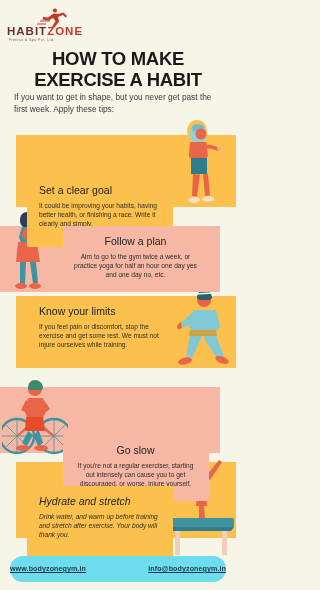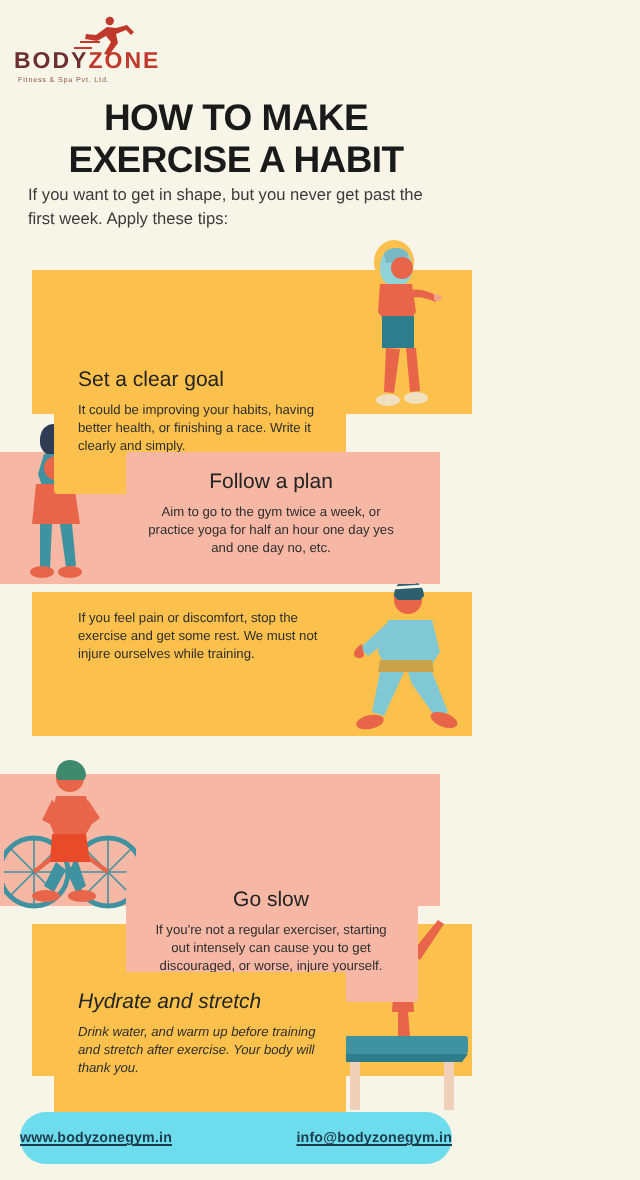--- a/index.html
+++ b/index.html
@@ -72,21 +72,21 @@
 <div class="page">
 
   <div class="logo">
     <svg class="logo-mark" viewBox="0 0 34 20">
       <path d="M20 2.5a2.1 2.1 0 1 1-4.2 0 2.1 2.1 0 0 1 4.2 0z" fill="#c0392b"></path>
       <path d="M16.5 5.5 L11 9.5 L6 9 L5.5 11.5 L11.5 12.5 L16 10 L18.5 13 L15 19 L17.5 19.5 L22 13.5 L21 9 L26 7 L28.5 9.5 L30 8 L26.5 4.5 L21 6 Z" fill="#c0392b"></path>
       <path d="M3 13 L13 13" stroke="#c0392b" stroke-width="1" fill="none"></path>
       <path d="M0 16 L9 16" stroke="#c0392b" stroke-width="1" fill="none"></path>
     </svg>
     <div class="logo-word">
-      <span>BODY</span><span class="zone">ZONE</span>
+      <span>HABIT</span><span class="zone">ZONE</span>
     </div>
     <div class="logo-tag">Fitness &amp; Spa Pvt. Ltd.</div>
   </div>
 
   <div class="heading">
     <div>HOW TO MAKE</div>
     <div>EXERCISE A HABIT</div>
   </div>
   <div class="subhead">If you want to get in shape, but you never get past the first week. Apply these tips:</div>
 
@@ -182,20 +182,21 @@
     <p class="card-title">Set a clear goal</p>
     <p class="card-body">It could be improving your habits, having better health, or finishing a race. Write it clearly and simply.</p>
   </div>
 
   <div class="card card-pink card-right c2">
     <p class="card-title">Follow a plan</p>
     <p class="card-body">Aim to go to the gym twice a week, or practice yoga for half an hour one day yes and one day no, etc.</p>
   </div>
 
   <div class="card card-yellow card-left c3">
+    <p class="card-title">Know your limits</p>
     <p class="card-body">If you feel pain or discomfort, stop the exercise and get some rest. We must not injure ourselves while training.</p>
   </div>
 
   <div class="card card-pink card-right c4">
     <p class="card-title">Go slow</p>
     <p class="card-body">If you're not a regular exerciser, starting out intensely can cause you to get discouraged, or worse, injure yourself.</p>
   </div>
 
   <div class="card card-yellow card-left c5">
     <p class="card-title">Hydrate and stretch</p>

